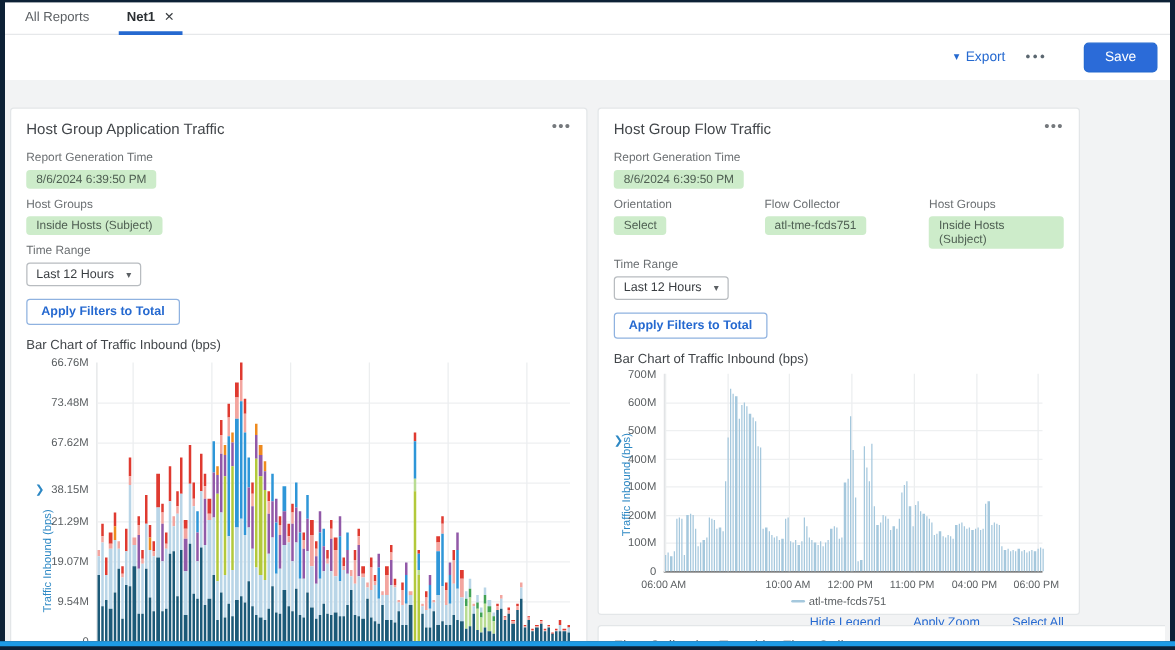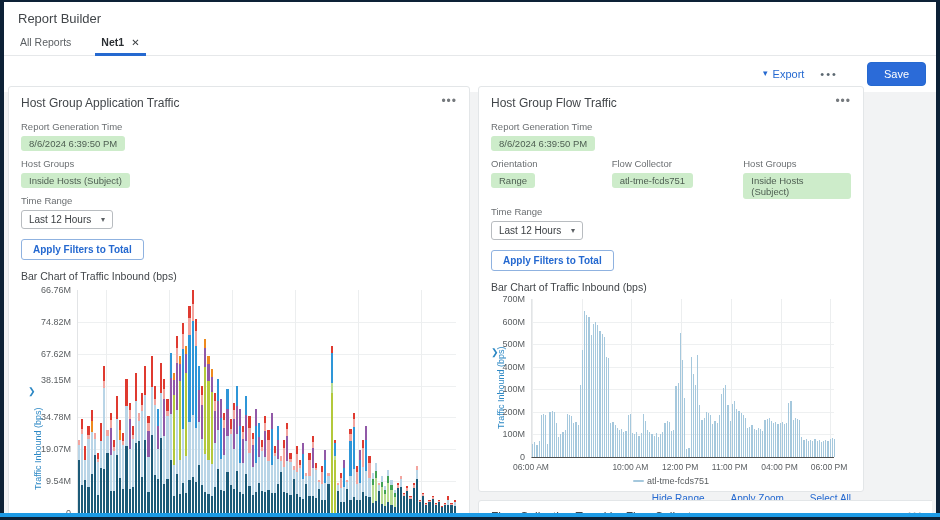--- a/index.html
+++ b/index.html
@@ -60,23 +60,20 @@
   .series-legend{display:flex;justify-content:center;align-items:center;font-size:9px;color:#5a5e61;margin-top:5px;}
   .links-row{display:flex;justify-content:flex-end;gap:26px;padding:7px 12px 0 12px;font-size:10px;}
   .links-row span{color:#2569d0;cursor:pointer;}
   .showing-row{display:flex;justify-content:space-between;align-items:center;margin-top:7px;padding:5px 10px 4px 10px;border-top:1px solid #f0f1f2;}
 </style>
 </head>
 <body>
 
 <div class="app">
 
-  <div class="hdr">
-    <div class="hdr-title">Report Builder</div>
-  </div>
 
   <div class="tabbar">
     <div class="tab">
       <span>All Reports</span>
     </div>
     <div class="tab active">
       <span>Net1</span><span class="x">✕</span>
     </div>
   </div>
 
@@ -833,44 +830,44 @@
                 <div class="seg" style="height: 2.7px; background: rgb(223, 58, 48);"></div>
               </div>
             </div>
           </div>
         <div id="left-yticks"></div>
 
         <span class="yaxis-chev" style="left:-49px;top:96px;">❯</span>
         <div class="yaxis-label" style="left:-44px;top:200px;">Traffic Inbound (bps)</div>
       <div class="" style="position: absolute; left: -60px; top: 0px; width: 60px; height: 223px;">
             <div class="ytick" style="top: 0px;">66.76M</div>
-            <div class="ytick" style="top: 31.8571px;">74.82M</div>
+            <div class="ytick" style="top: 31.8571px;">73.48M</div>
             <div class="ytick" style="top: 63.7143px;">67.62M</div>
-            <div class="ytick" style="top: 90px;">38.15M</div>
-            <div class="ytick" style="top: 127.429px;">34.78M</div>
+            <div class="ytick" style="top: 101px;">38.15M</div>
+            <div class="ytick" style="top: 127.429px;">21.29M</div>
             <div class="ytick" style="top: 159.286px;">19.07M</div>
             <div class="ytick" style="top: 191.143px;">9.54M</div>
             <div class="ytick" style="top: 223px;">0</div>
           </div>
         </div>
 
     </div>
 
     <div class="card" id="card-right">
       <div class="card-head">
         <div class="card-title">Host Group Flow Traffic</div>
         <div class="card-dots">•••</div>
       </div>
       <div class="filters">
         <div class="f-label">Report Generation Time</div>
         <span class="badge">8/6/2024 6:39:50 PM</span>
         <div style="display:flex;">
           <div style="width:122px;">
             <div class="f-label">Orientation</div>
-            <span class="badge">Range</span>
+            <span class="badge">Select</span>
           </div>
           <div style="width:133px;">
             <div class="f-label">Flow Collector</div>
             <span class="badge">atl-tme-fcds751</span>
           </div>
           <div>
             <div class="f-label">Host Groups</div>
             <span class="badge">Inside Hosts (Subject)</span>
           </div>
         </div>
@@ -1064,21 +1061,21 @@
             <div class="ytick" style="top: 158px;">0</div>
           </div>
         </div>
 
       <div class="series-legend">
         <span class="dash" style="background:#a5c8dd;"></span>
         <span id="series-name">atl-tme-fcds751</span>
       </div>
 
       <div class="links-row">
-        <span>Hide Range</span>
+        <span>Hide Legend</span>
         <span>Apply Zoom</span>
         <span>Select All</span>
       </div>
 
       <div class="showing-row">
         
         
       </div>
     </div>
 

